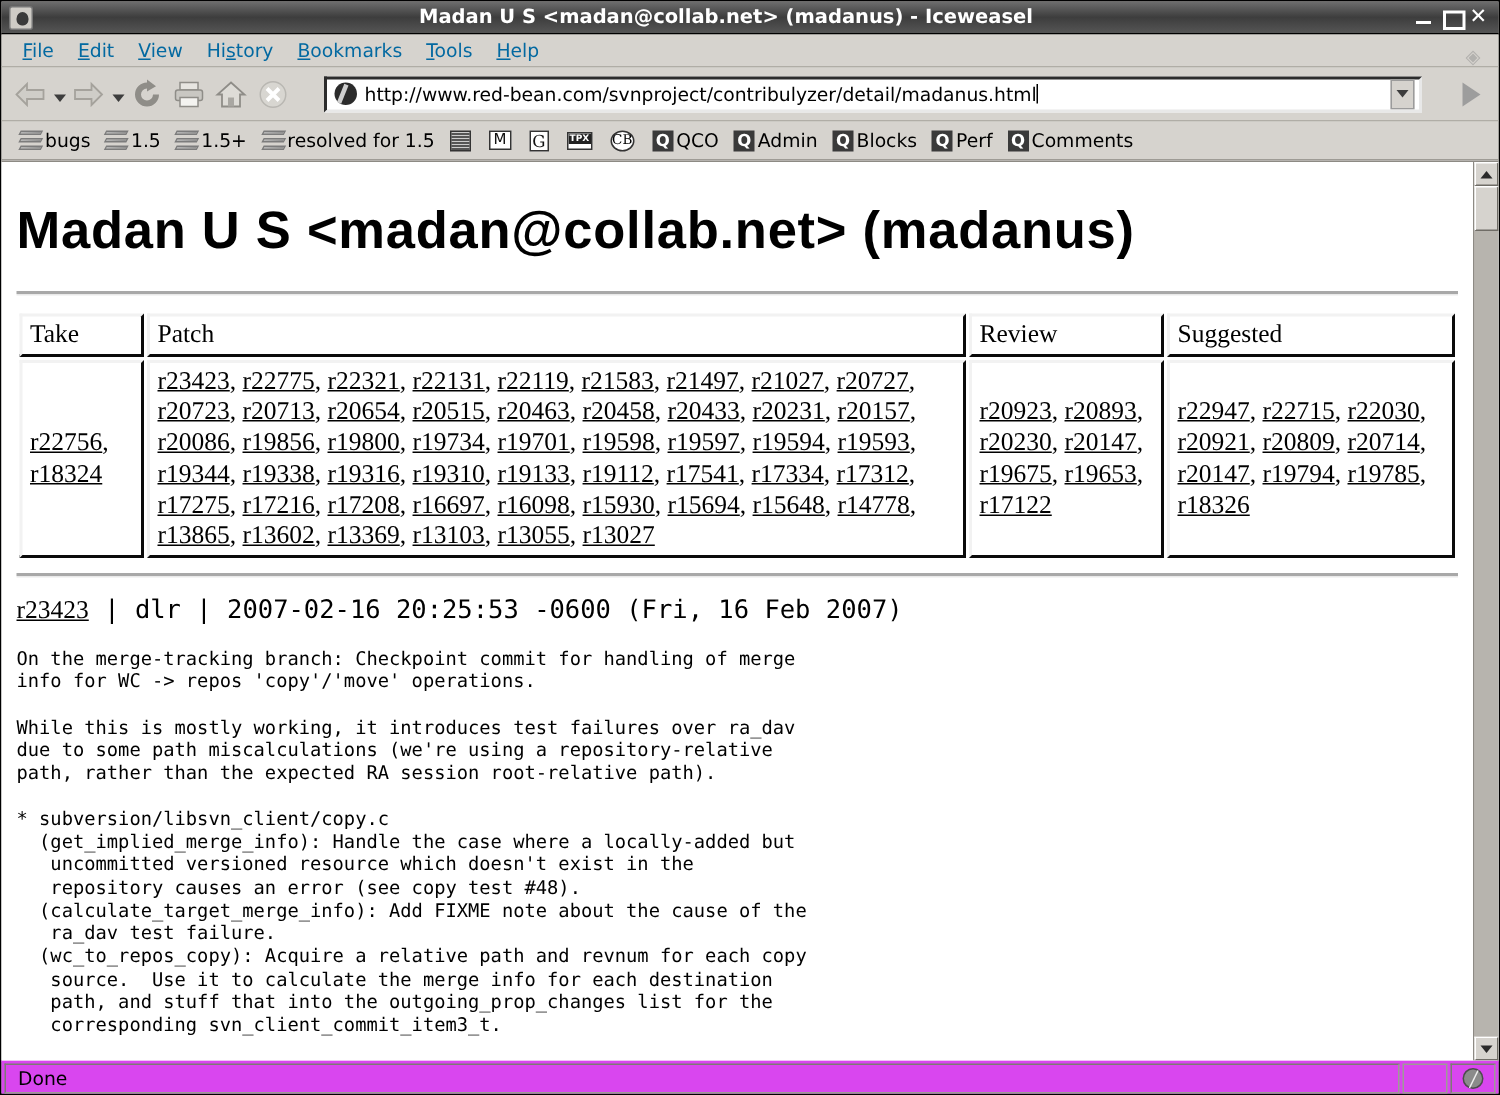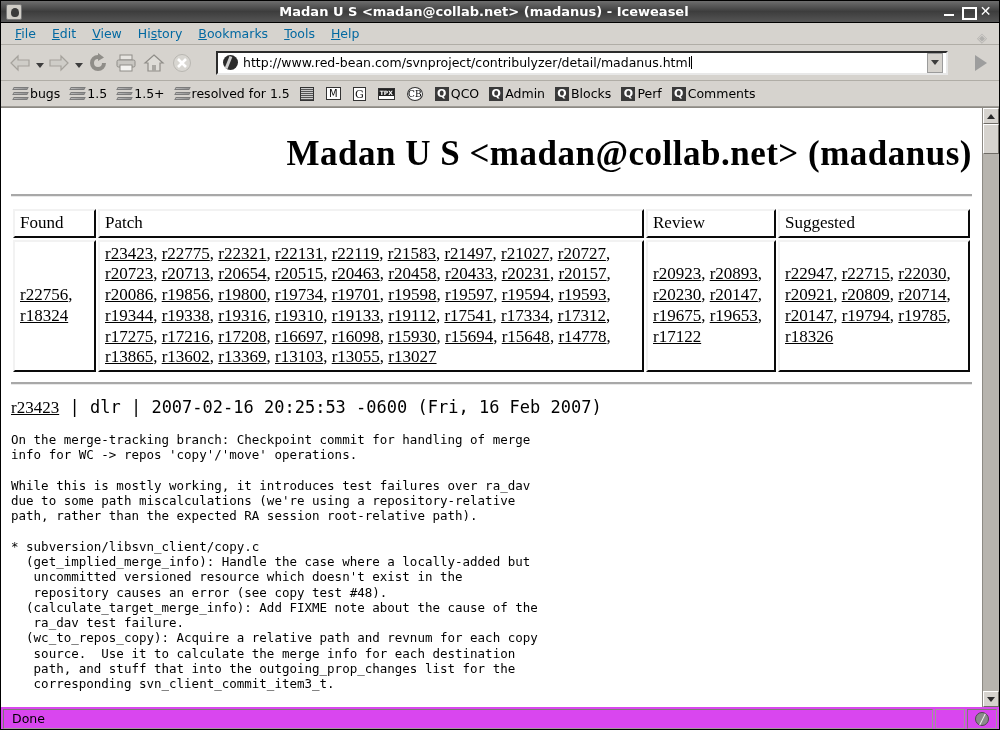--- a/index.html
+++ b/index.html
@@ -239,24 +239,24 @@
   .page {
     flex: 1 1 auto;
     background: #fff;
     overflow: hidden;
     padding: 0;
     position: relative;
   }
   .page-inner { padding: 8px 10px 0 10px; }
 
   h1.page-title {
-    font-family: Liberation Serif, serif;
+    font-family: Liberation Sans, sans-serif;
     font-size: 35px;
     font-weight: bold;
-    text-align: right;
+    text-align: left;
     margin: 18px 0 20px 0;
     color: #000;
     letter-spacing: 0.5px;
   }
 
   hr.rule {
     border: none;
     border-top: 2px solid #a8a8a8;
     border-bottom: 1px solid #e9e9e9;
     margin: 8px 0 10px 0;
@@ -565,21 +565,21 @@
   <div class="content-wrap">
     <div class="page">
       <div class="page-inner">
         <h1 class="page-title">Madan U S &lt;madan@collab.net&gt; (madanus)</h1>
 
         <hr class="rule">
 
         <table class="revtable">
           <thead>
             <tr>
-              <th class="col-found">Found</th>
+              <th class="col-found">Take</th>
               <th class="col-patch">Patch</th>
               <th class="col-review">Review</th>
               <th class="col-sugg">Suggested</th>
             </tr>
           </thead>
           <tbody>
             <tr>
               <td class="cell-found"><a class="rev" href="#">r22756</a>, <a class="rev" href="#">r18324</a></td>
               <td class="cell-patch"><a class="rev" href="#">r23423</a>, <a class="rev" href="#">r22775</a>, <a class="rev" href="#">r22321</a>, <a class="rev" href="#">r22131</a>, <a class="rev" href="#">r22119</a>, <a class="rev" href="#">r21583</a>, <a class="rev" href="#">r21497</a>, <a class="rev" href="#">r21027</a>, <a class="rev" href="#">r20727</a>, <a class="rev" href="#">r20723</a>, <a class="rev" href="#">r20713</a>, <a class="rev" href="#">r20654</a>, <a class="rev" href="#">r20515</a>, <a class="rev" href="#">r20463</a>, <a class="rev" href="#">r20458</a>, <a class="rev" href="#">r20433</a>, <a class="rev" href="#">r20231</a>, <a class="rev" href="#">r20157</a>, <a class="rev" href="#">r20086</a>, <a class="rev" href="#">r19856</a>, <a class="rev" href="#">r19800</a>, <a class="rev" href="#">r19734</a>, <a class="rev" href="#">r19701</a>, <a class="rev" href="#">r19598</a>, <a class="rev" href="#">r19597</a>, <a class="rev" href="#">r19594</a>, <a class="rev" href="#">r19593</a>, <a class="rev" href="#">r19344</a>, <a class="rev" href="#">r19338</a>, <a class="rev" href="#">r19316</a>, <a class="rev" href="#">r19310</a>, <a class="rev" href="#">r19133</a>, <a class="rev" href="#">r19112</a>, <a class="rev" href="#">r17541</a>, <a class="rev" href="#">r17334</a>, <a class="rev" href="#">r17312</a>, <a class="rev" href="#">r17275</a>, <a class="rev" href="#">r17216</a>, <a class="rev" href="#">r17208</a>, <a class="rev" href="#">r16697</a>, <a class="rev" href="#">r16098</a>, <a class="rev" href="#">r15930</a>, <a class="rev" href="#">r15694</a>, <a class="rev" href="#">r15648</a>, <a class="rev" href="#">r14778</a>, <a class="rev" href="#">r13865</a>, <a class="rev" href="#">r13602</a>, <a class="rev" href="#">r13369</a>, <a class="rev" href="#">r13103</a>, <a class="rev" href="#">r13055</a>, <a class="rev" href="#">r13027</a></td>
               <td class="cell-review"><a class="rev" href="#">r20923</a>, <a class="rev" href="#">r20893</a>, <a class="rev" href="#">r20230</a>, <a class="rev" href="#">r20147</a>, <a class="rev" href="#">r19675</a>, <a class="rev" href="#">r19653</a>, <a class="rev" href="#">r17122</a></td>

